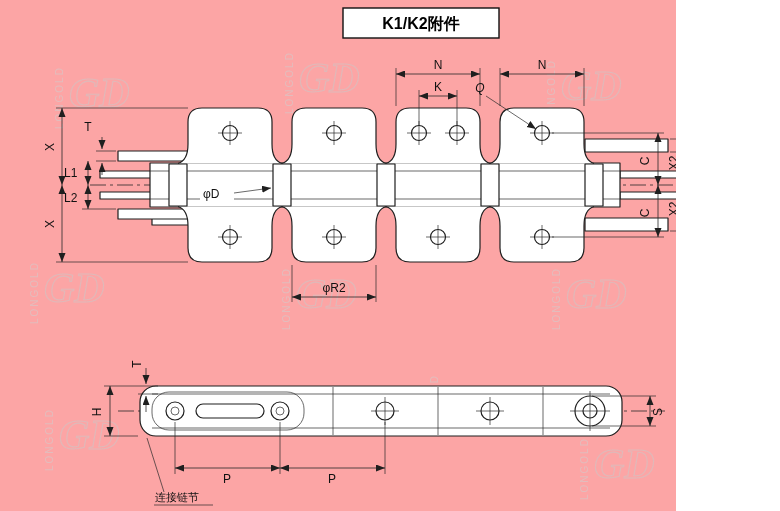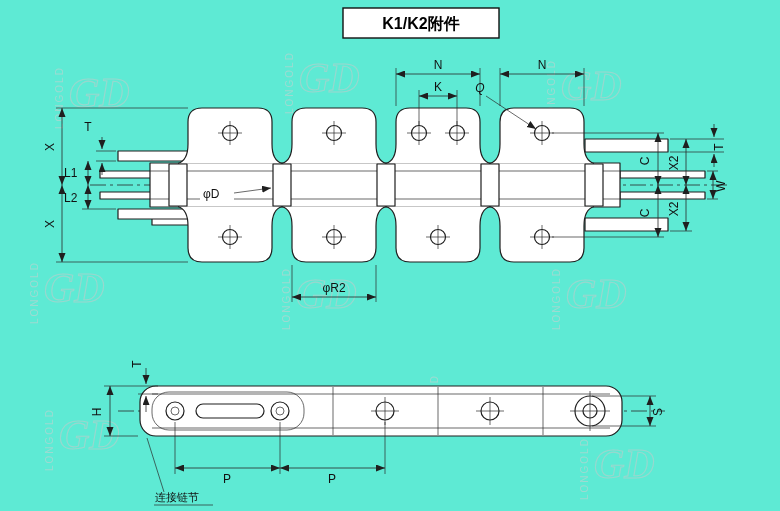--- a/index.html
+++ b/index.html
@@ -1,16 +1,16 @@
 <!DOCTYPE html>
 <html><head>
 <meta charset="utf-8">
 <style>
   html,body{margin:0;padding:0;background:#ffffff;}
-  .stage{position:relative;width:780px;height:511px;background:#5eead4;overflow:hidden;
+  .stage{position:relative;width:676px;height:511px;background:#fca5a5;overflow:hidden;
          font-family:"Liberation Sans",sans-serif;}
   svg{display:block;}
   .lnf{stroke:#1f1f1f;stroke-width:1.2;fill:#ffffff;stroke-linejoin:round;}
   .thin{stroke:#2a2a2a;stroke-width:0.7;fill:none;}
   .dim{stroke:#2a2a2a;stroke-width:0.8;fill:none;}
   .cl{stroke:#2a2a2a;stroke-width:0.8;fill:none;stroke-dasharray:16 4 3 4;}
   .lbl{font-size:12px;fill:#111;font-family:"Liberation Sans",sans-serif;}
   .mid{text-anchor:middle;}
   .ital{font-style:italic;}
   .ttl{font-size:16px;font-weight:bold;fill:#000;text-anchor:middle;

